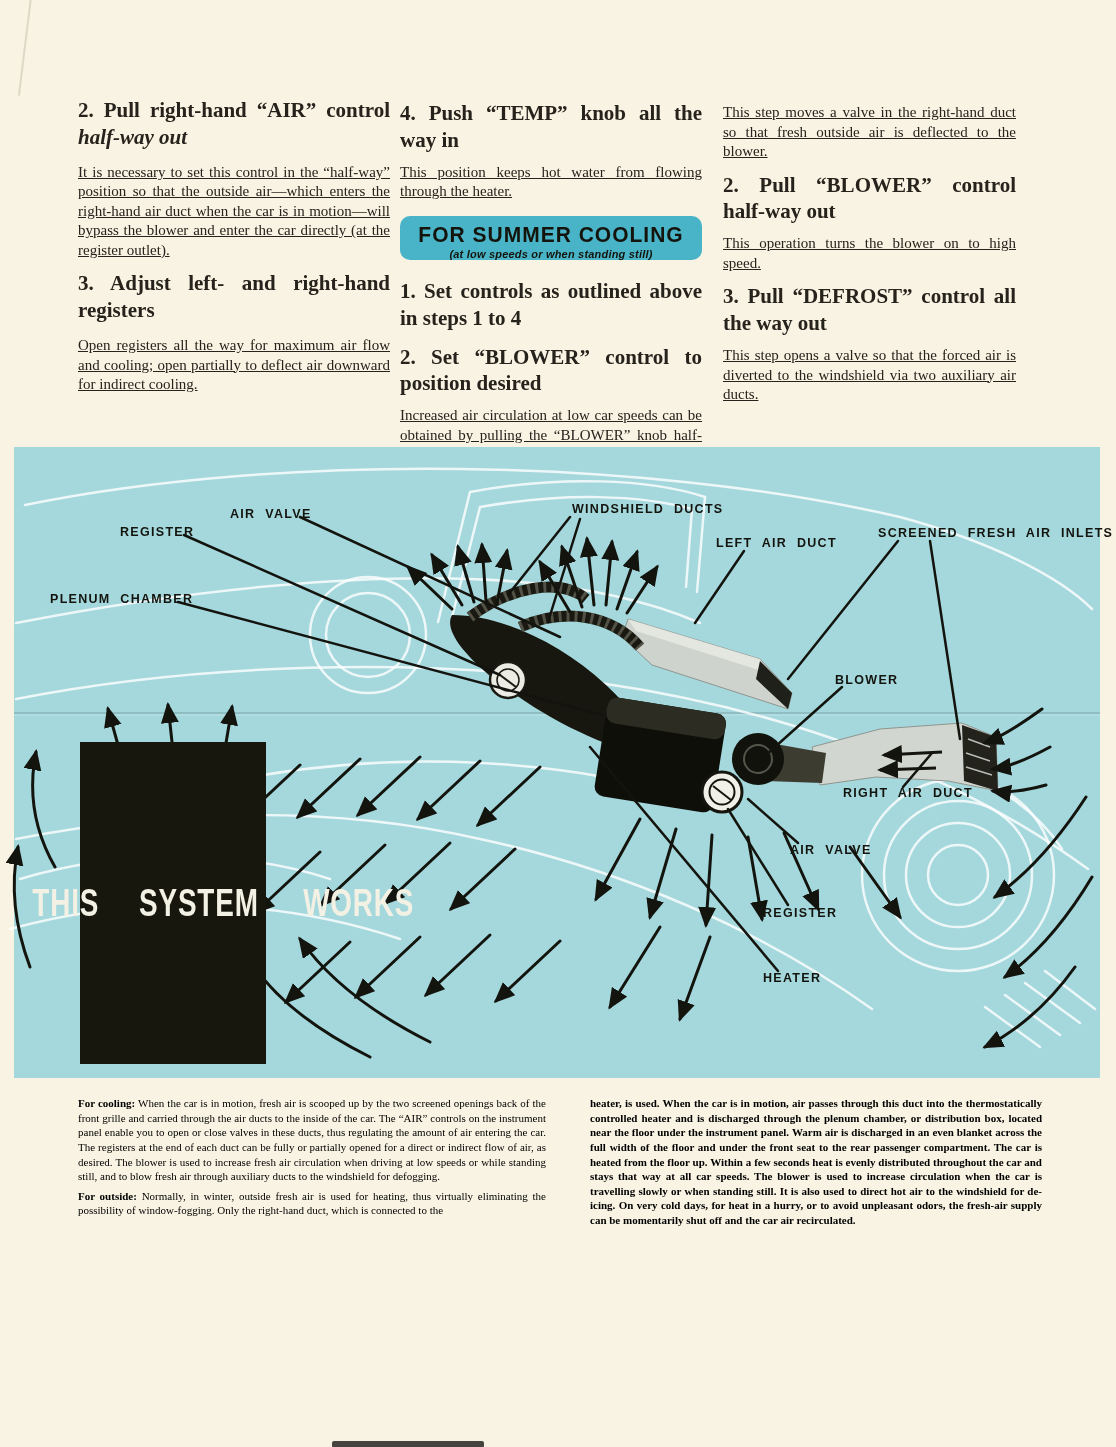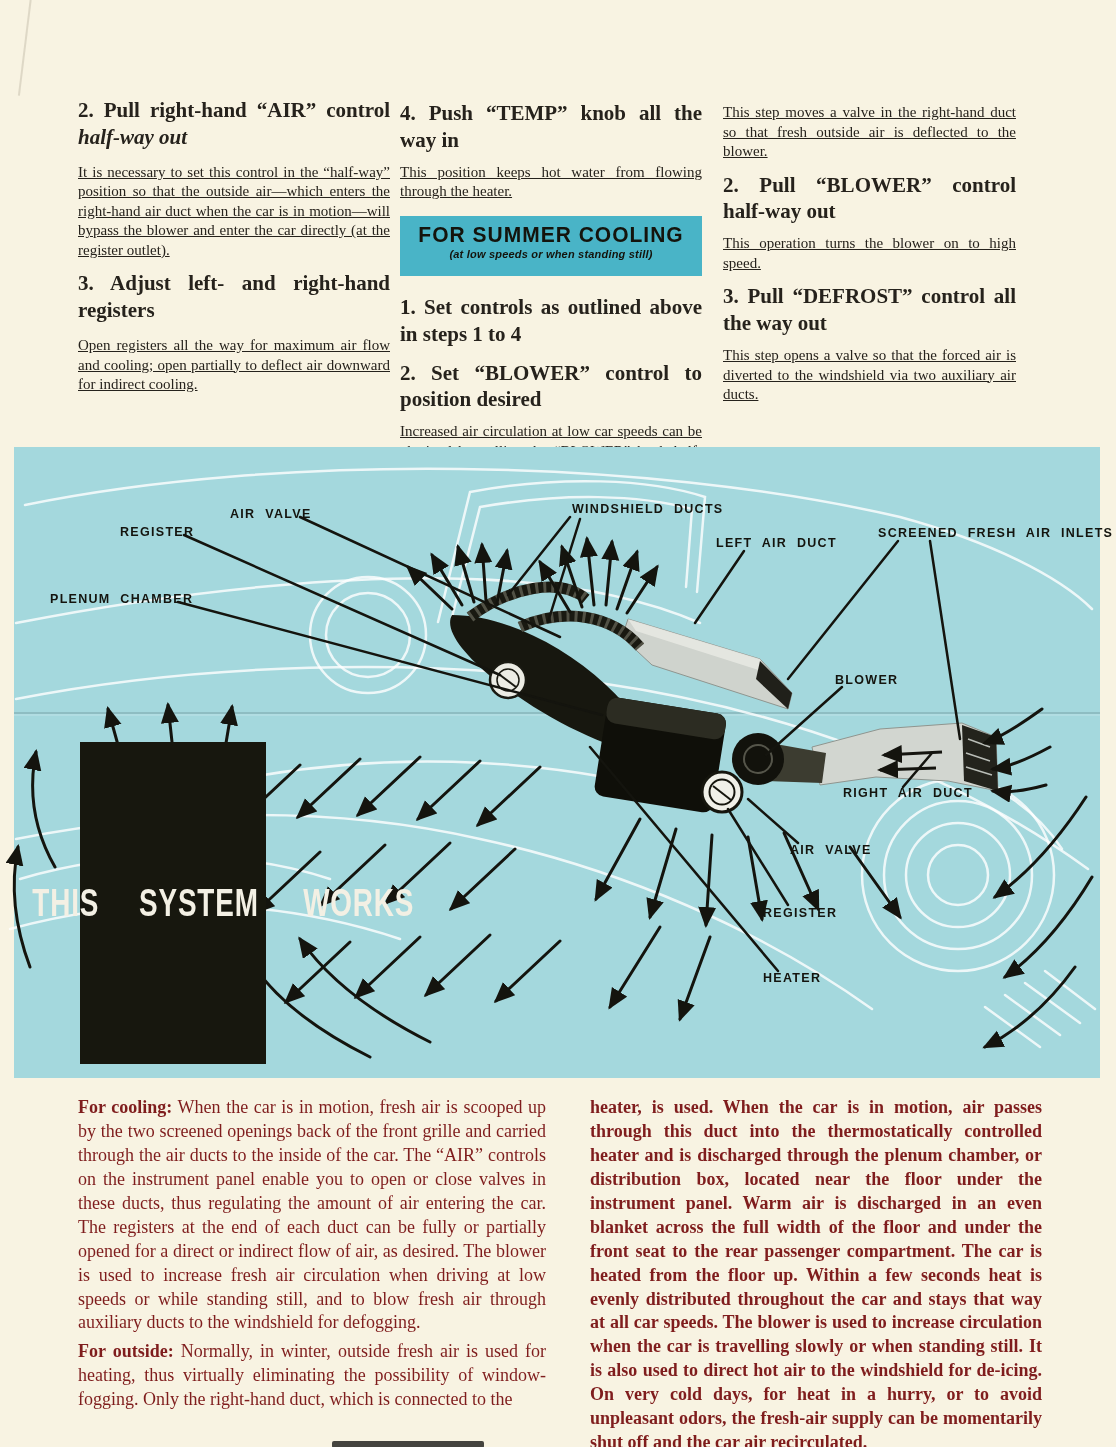--- a/index.html
+++ b/index.html
@@ -14,37 +14,37 @@
   .col1 { left:78px;  top:97px;  width:312px; }
   .col2 { left:400px; top:100px; width:302px; }
   .col3 { left:723px; top:103px; width:293px; }
   h3 { font-size:21px; font-weight:bold; line-height:1.28; text-align:justify; margin-bottom:9px; }
   h3 em { font-style:italic; }
   .col p { font-size:15px; line-height:1.3; text-align:justify; margin-bottom:10px;text-decoration:underline; }
   .gap-lg { }
   .gap-md { margin-top:12px; }
   .banner { background:#49b4c7; color:#14140d; font-family:"Liberation Sans", sans-serif;
     font-weight:bold; text-align:center; }
-  .banner-summer { margin:14px 0 18px 0; padding:7px 2px 16px 2px; }
+  .banner-summer { margin:14px 0 18px 0; padding:7px 2px 0 2px;border-radius:10px; }
   .banner-summer .l1 { font-size:21px; letter-spacing:1px; transform:scaleY(1.05); }
   .banner-summer .l2 { font-size:11px; font-style:italic; letter-spacing:.2px; margin-top:1px; }
   .banner-defog { width:183px; padding:8px 0 9px 0; font-size:20px; letter-spacing:1px; margin-bottom:16px; }
 
   
   .diagram { position:absolute; left:0; top:447px; width:1116px; height:633px; }
   .diagram svg { position:absolute; left:0; top:0; }
   .dlabel { font-family:"Liberation Sans", sans-serif; font-weight:bold; font-size:12.5px;
     letter-spacing:1.3px; word-spacing:5px; fill:#14140e; }
   .title-box { position:absolute; left:80px; top:295px; width:186px; height:322px; background:#17170e;
     display:flex; flex-direction:row; justify-content:center; align-items:center; gap:19px; }
   .title-box div { color:#f3f0e4; font-family:"Liberation Sans", sans-serif; font-weight:bold;
     font-size:34px; line-height:1; letter-spacing:1px; transform:scale(0.82,1.12); }
 
   
-  .bodytext p { font-size:18px; line-height:1.33; text-align:justify; color:#7f1d1d; }
+  .bodytext p { font-size:11px; line-height:1.33; text-align:justify; color:#000000; }
   .bcol-left  { position:absolute; left:78px;  top:1096px; width:468px; }
   .bcol-right { position:absolute; left:590px; top:1096px; width:452px;font-weight:bold; }
   .bcol-left p + p { margin-top:5px; }
   .lead { font-weight:bold; }
   .page-edge-strip { position:absolute; left:332px; top:1441px; width:152px; height:7px;
     background:#45443f; border-radius:2px; }
 </style>
 </head>
 <body>
 

